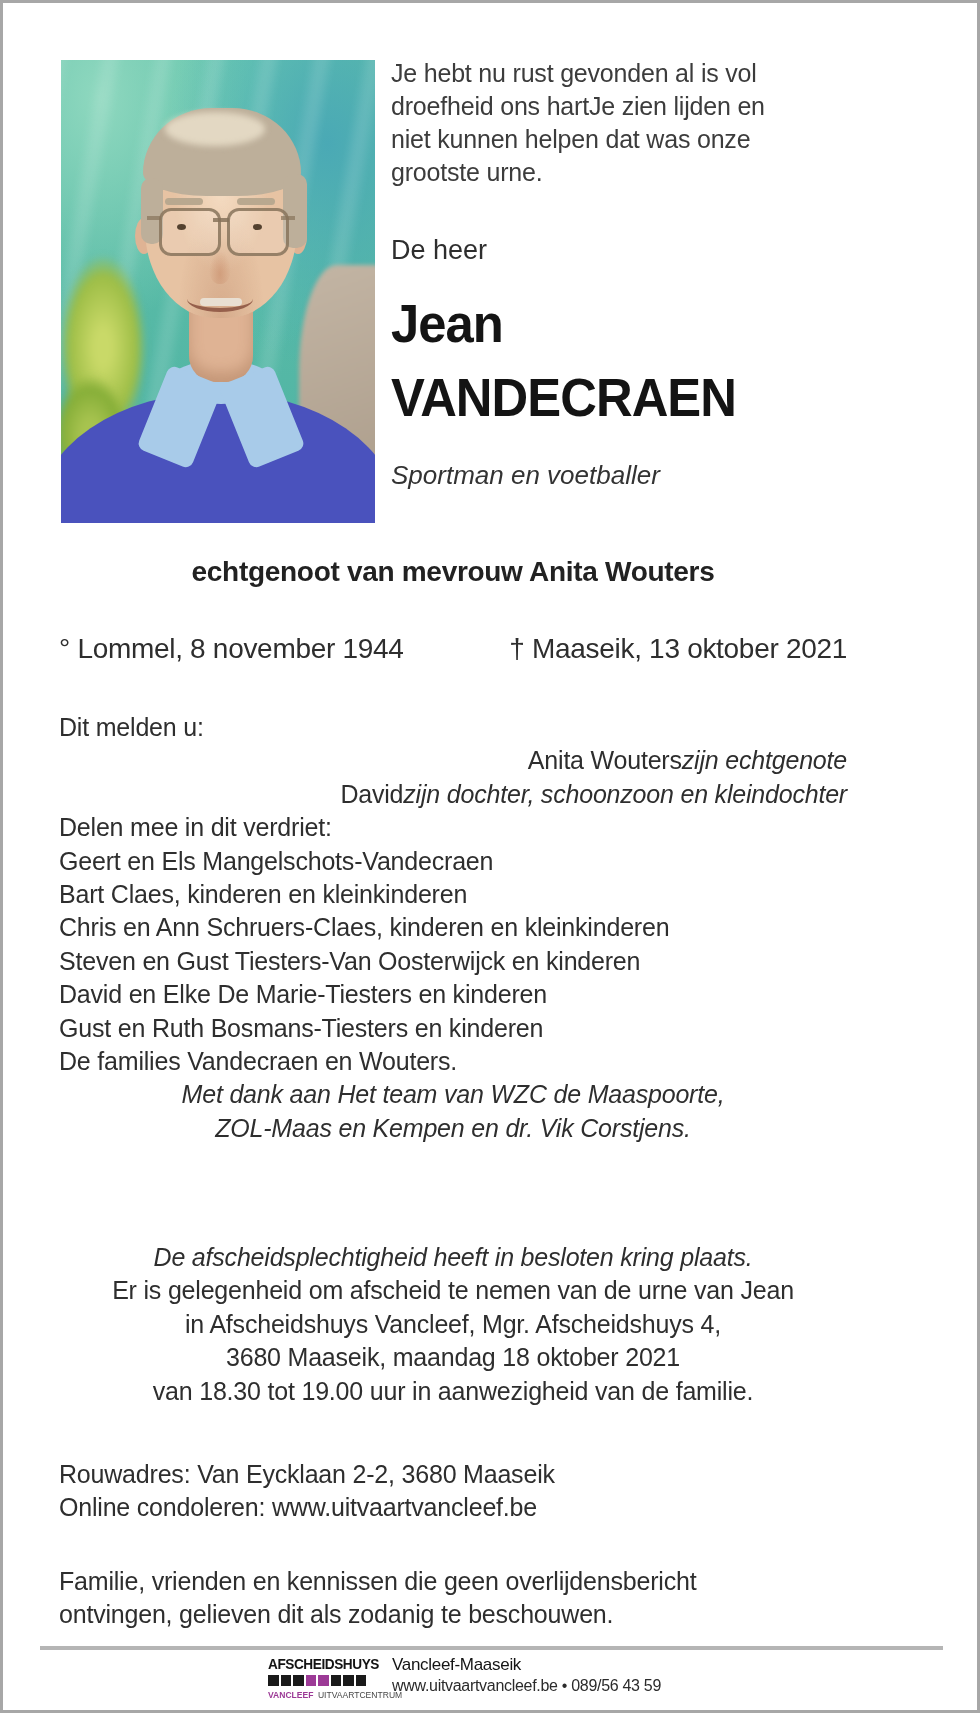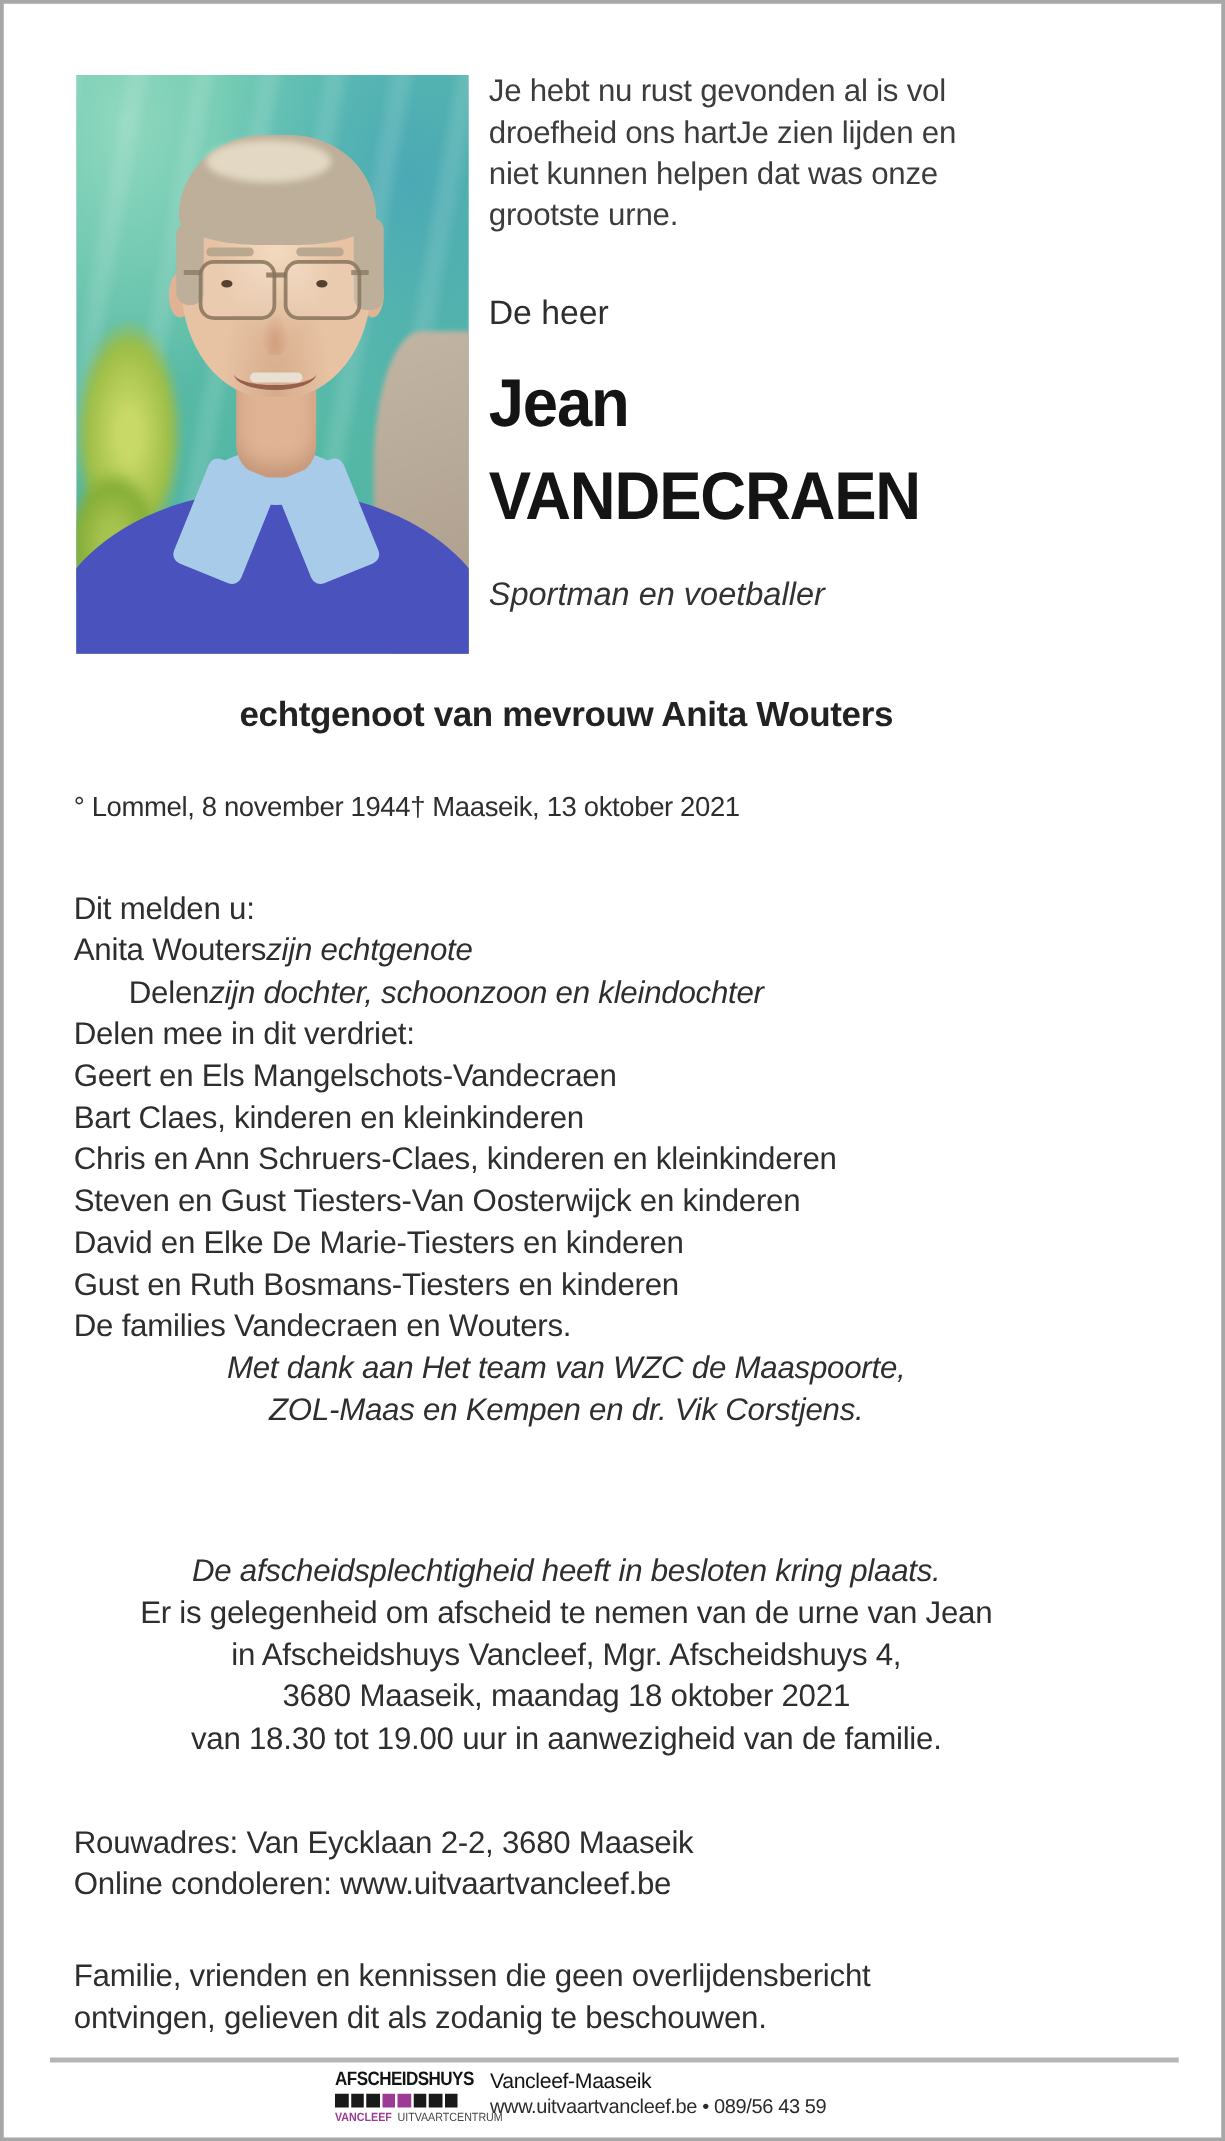--- a/index.html
+++ b/index.html
@@ -62,24 +62,24 @@
   
   .rightcol{position:absolute;left:388px;top:54px;width:556px;}
   .poem{font-size:25px;line-height:33px;color:#3c3c3c;letter-spacing:-0.2px;}
   .salutation{margin-top:46px;font-size:27px;color:#2e2e2e;}
   .bigname{margin-top:20px;font-size:54px;line-height:74px;font-weight:bold;color:#141414;
     letter-spacing:-1px;transform:scaleX(0.94);transform-origin:left top;}
   .subtitle{margin-top:26px;font-size:26px;font-style:italic;color:#333;}
   .spouse{position:absolute;left:56px;top:553px;width:788px;text-align:center;
     font-size:28px;font-weight:bold;color:#222;letter-spacing:-0.3px;}
   .dates{position:absolute;left:56px;top:630px;width:788px;display:flex;
-    font-size:22px;color:#2e2e2e;letter-spacing:-0.3px;}
+    justify-content:space-between;font-size:28px;color:#2e2e2e;letter-spacing:-0.3px;}
   .body{font-size:25px;line-height:33.4px;letter-spacing:-0.2px;color:#2e2e2e;}
   .announce{position:absolute;left:56px;top:708px;width:788px;}
-  .relrow{display:flex;justify-content:flex-start;}
+  .relrow{display:flex;justify-content:flex-end;}
   .role{font-style:italic;}
   .indent{padding-left:44px;}
   .centerline{text-align:center;}
   .italicline{font-style:italic;}
   .ceremony{position:absolute;left:56px;top:1238px;width:788px;text-align:center;}
   .contact{position:absolute;left:56px;top:1455px;width:788px;}
   .notice{position:absolute;left:56px;top:1562px;width:788px;}
   .divider{position:absolute;left:37px;right:34px;top:1643px;height:4px;background:#b5b5b5;}
   
   .footer{position:absolute;left:233px;top:1652px;display:flex;align-items:flex-start;}
@@ -156,21 +156,21 @@
     <span>† Maaseik, 13 oktober 2021</span>
   </div>
 
   <div class="announce body">
     <div>Dit melden u:</div>
     <div class="relrow">
       <span>Anita Wouters</span>
       <span class="role">zijn echtgenote</span>
     </div>
     <div class="relrow">
-      <span class="indent">Delen</span>
+      <span class="indent">David</span>
       <span class="role">zijn dochter, schoonzoon en kleindochter</span>
     </div>
     <div>Delen mee in dit verdriet:</div>
     <div>Geert en Els Mangelschots-Vandecraen</div>
     <div>Bart Claes, kinderen en kleinkinderen</div>
     <div>Chris en Ann Schruers-Claes, kinderen en kleinkinderen</div>
     <div>Steven en Gust Tiesters-Van Oosterwijck en kinderen</div>
     <div>David en Elke De Marie-Tiesters en kinderen</div>
     <div>Gust en Ruth Bosmans-Tiesters en kinderen</div>
     <div>De families Vandecraen en Wouters.</div>

